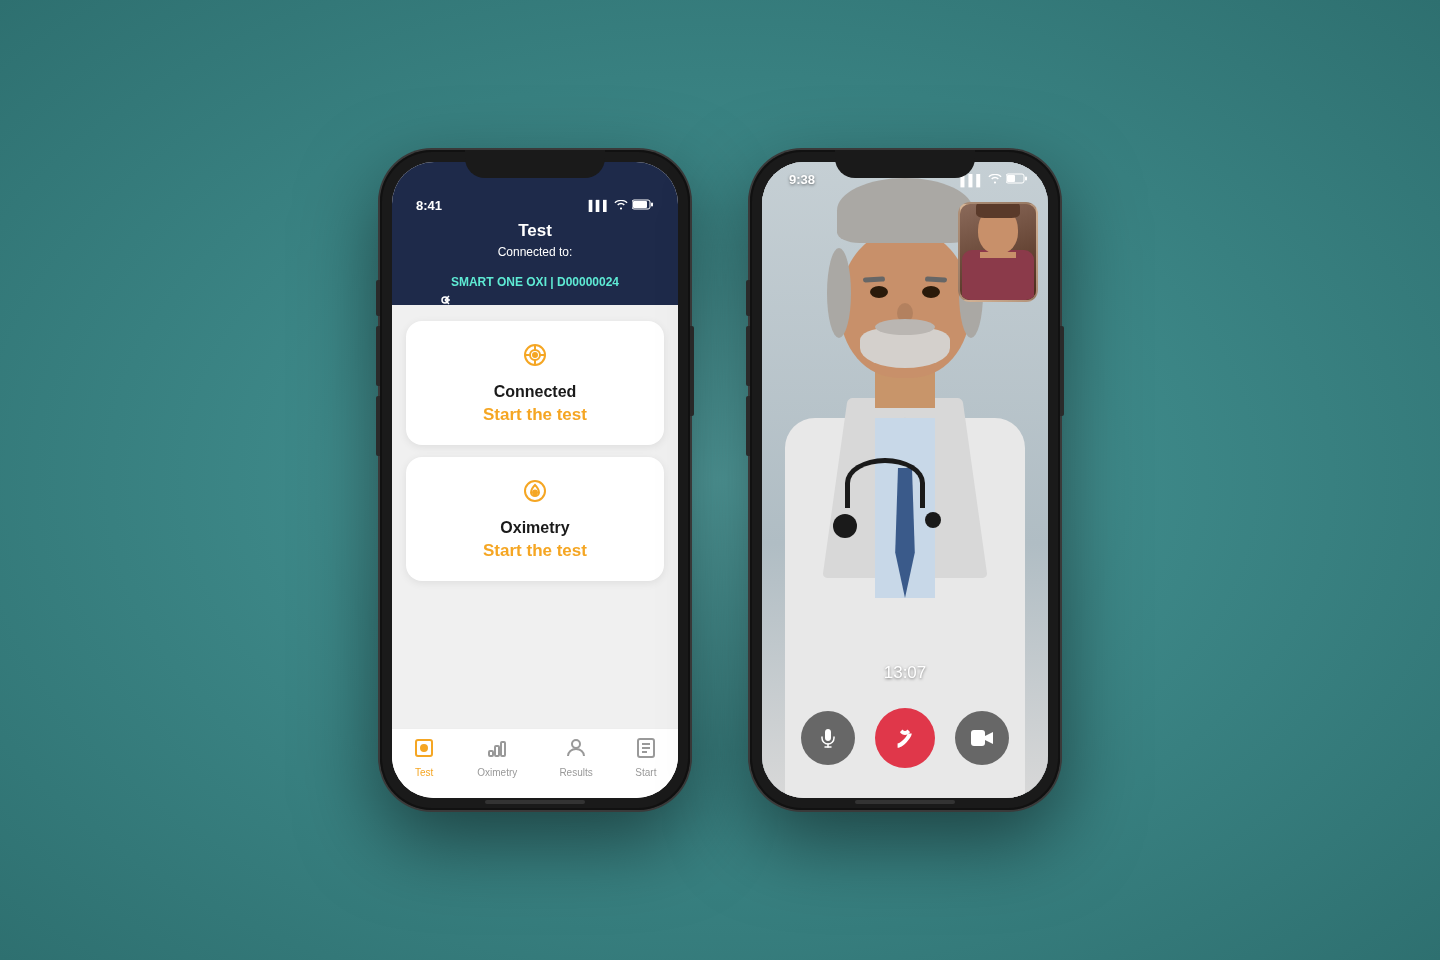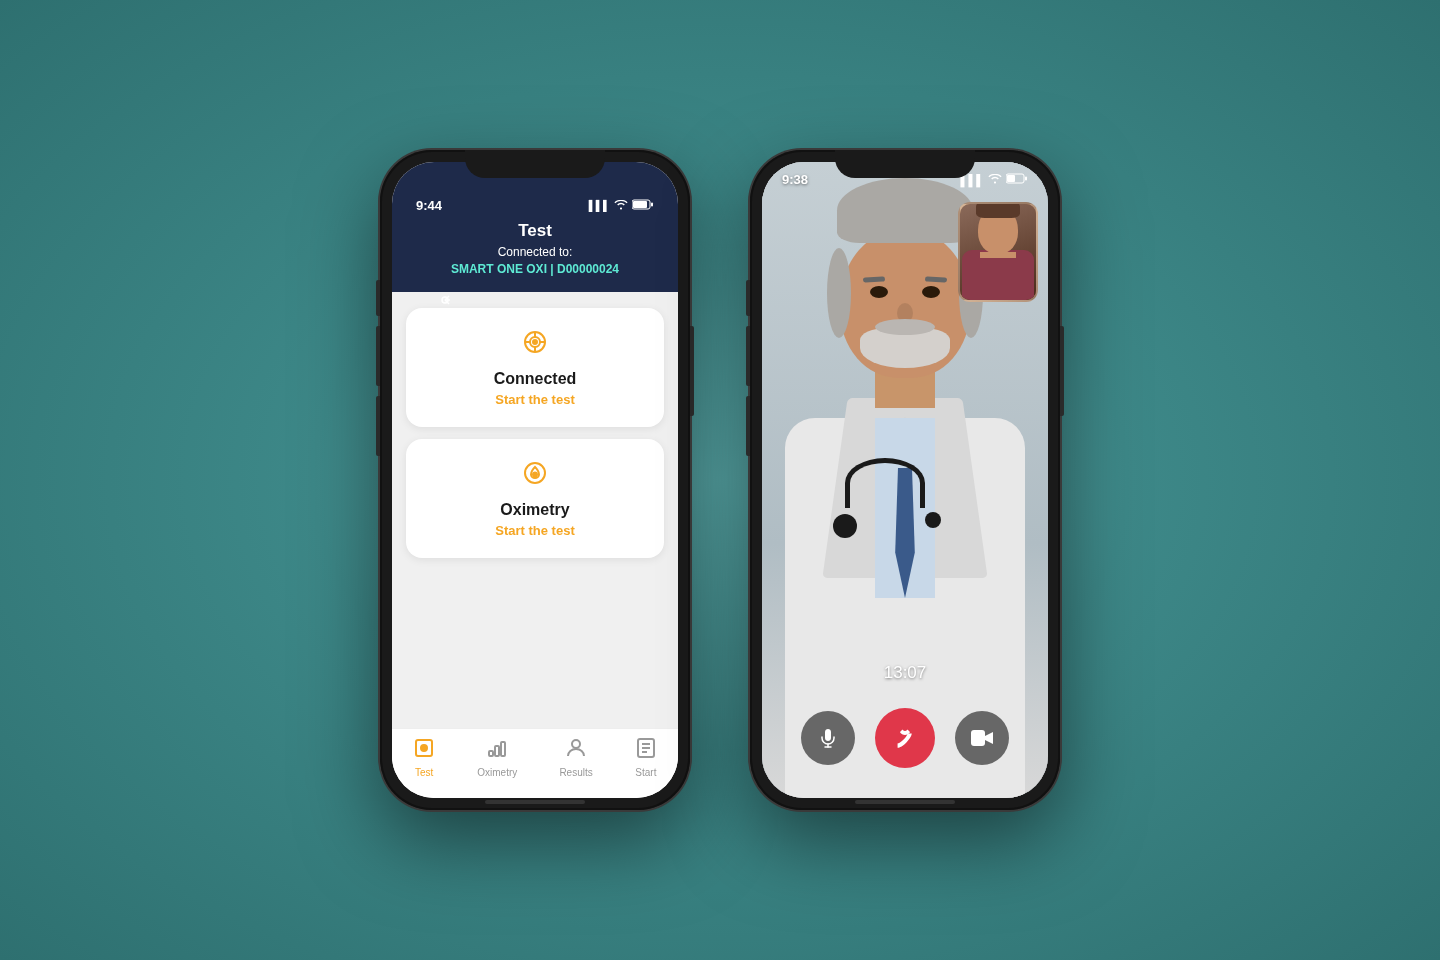--- a/index.html
+++ b/index.html
@@ -151,21 +151,21 @@
       color: #fff;
       font-size: 17px;
       font-weight: 600;
       margin-bottom: 4px;
     }
 
     .header-connected {
       color: #fff;
       font-size: 12px;
       font-weight: 400;
-      margin-bottom: 3px;
+      margin-bottom: 16px;
     }
 
     .header-device {
       color: #5eead4;
       font-size: 12px;
       font-weight: 700;
     }
 
     .left-content {
       flex: 1;
@@ -195,21 +195,21 @@
     }
 
     .card-title {
       font-size: 16px;
       font-weight: 700;
       color: #1a1a1a;
       margin-bottom: 4px;
     }
 
     .card-subtitle {
-      font-size: 13px;
+      font-size: 17px;
       font-weight: 600;
       color: #f5a623;
     }
 
     
     .bottom-nav {
       background: #fff;
       display: flex;
       justify-content: space-around;
       align-items: center;
@@ -296,20 +296,21 @@
       justify-content: space-between;
       align-items: center;
       z-index: 5;
     }
 
     .status-time-right {
       color: #fff;
       font-size: 13px;
       font-weight: 600;
       text-shadow: 0 1px 3px rgba(0,0,0,0.5);
+      margin-left: 7px;
     }
 
     .status-icons-right {
       display: flex;
       gap: 4px;
       align-items: center;
       color: #fff;
       font-size: 11px;
     }
 
@@ -373,21 +374,21 @@
     <div class="phone-btn-left"></div>
     <div class="phone-btn-left2"></div>
     <div class="phone-btn-left3"></div>
     <div class="phone-btn-right"></div>
 
     <div class="phone-screen">
       <div class="left-screen">
 
         <div class="left-header" style="position:relative;">
           <div class="status-bar-left">
-            <span class="status-time">9:44</span>
+            <span class="status-time">8:41</span>
             <div class="status-icons">
               <span style="color:#fff;font-size:10px;">▌▌▌</span>
               <span style="color:#fff;font-size:12px;">
                 <svg width="14" height="10" viewBox="0 0 14 10" fill="white">
                   <path d="M7 7.5c.6 0 1 .4 1 1s-.4 1-1 1-1-.4-1-1 .4-1 1-1z"></path>
                   <path d="M4.2 5.5C5 4.7 6 4.2 7 4.2s2 .5 2.8 1.3l1-1C9.6 3.4 8.4 2.7 7 2.7S4.4 3.4 3.2 4.5l1 1z"></path>
                   <path d="M1.4 3.3C2.8 1.9 4.8 1 7 1s4.2.9 5.6 2.3l1-1C12 .8 9.6-.2 7-.2S2 .8.4 2.3l1 1z"></path>
                 </svg>
               </span>
               <span style="color:#fff;font-size:10px;">

